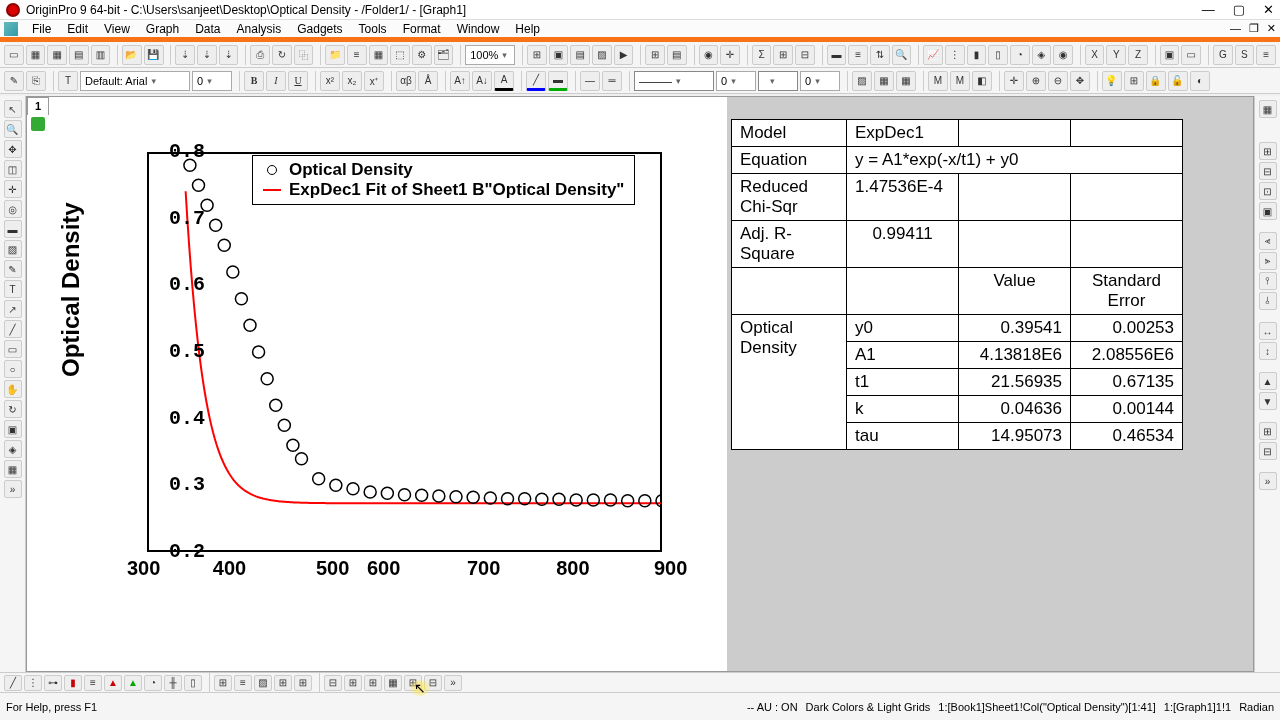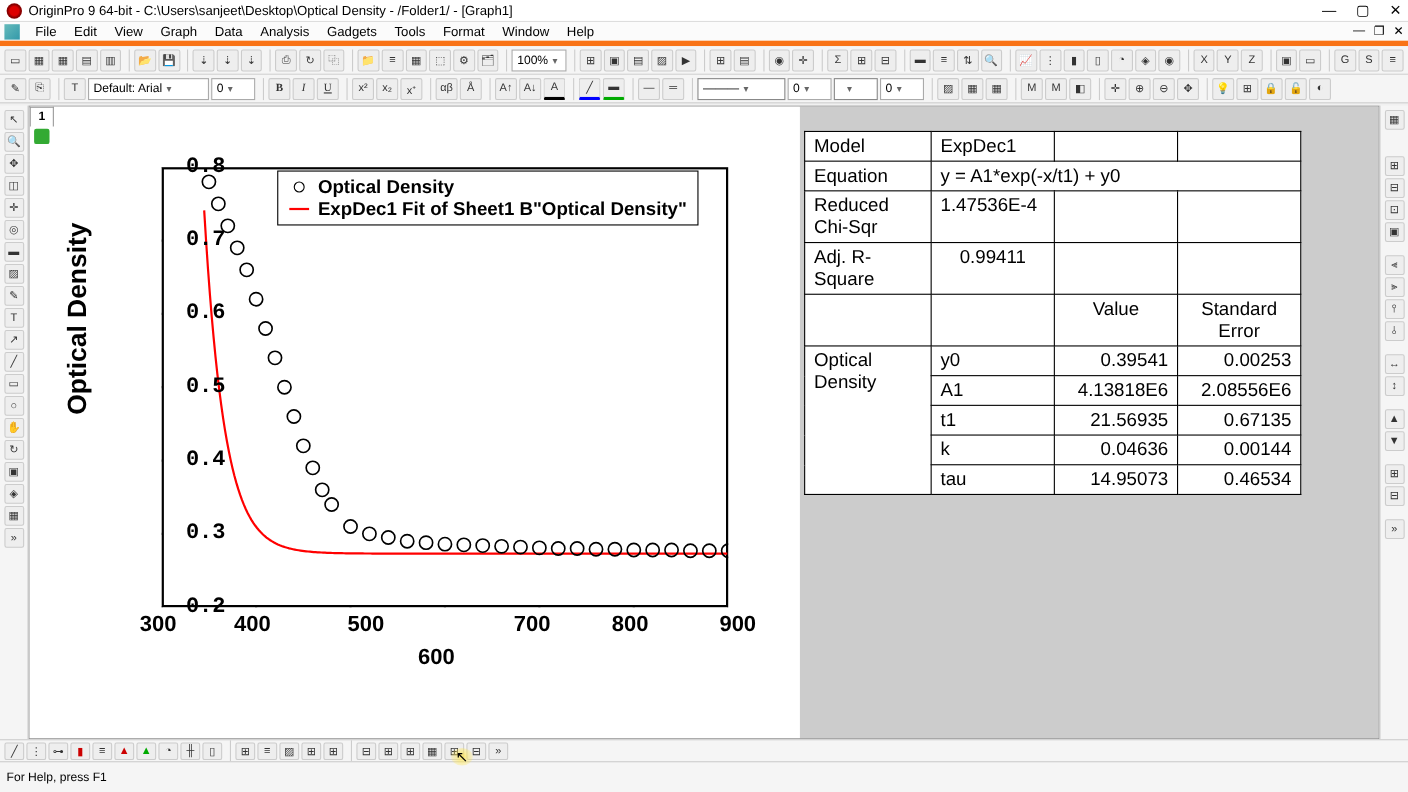--- a/index.html
+++ b/index.html
@@ -368,21 +368,21 @@
           <div class="ytick" style="top: 309.667px;">0.4</div>
           <div class="ytick" style="top: 243px;">0.5</div>
           <div class="ytick" style="top: 176.333px;">0.6</div>
           <div class="ytick" style="top: 109.667px;">0.7</div>
           <div class="ytick" style="top: 43px;">0.8</div>
         </div>
       <div id="xticks-container">
           <div class="xtick" style="left: 100px;">300</div>
           <div class="xtick" style="left: 185.833px;">400</div>
           <div class="xtick" style="left: 266px; margin-left: 23px;">500</div>
-          <div class="xtick" style="left: 353px; margin-top: 30px;">600</div>
+          <div class="xtick" style="left: 340px;">600</div>
           <div class="xtick" style="left: 440px;">700</div>
           <div class="xtick" style="left: 529.167px;">800</div>
           <div class="xtick" style="left: 627px;">900</div>
         </div>
     </div>
     <div class="results-panel">
       <table class="results-table">
         <tbody>
             <tr>
               <td class="label-cell">Model</td>
@@ -466,16 +466,23 @@
   <span class="tb-btn">⊞</span>
   <span class="tb-btn">⊞</span>
   <span class="tb-btn">▦</span>
   <span class="tb-btn">⊞</span>
   <span class="tb-btn">⊟</span>
   <span class="tb-btn">»</span>
 </div>
 
 <div class="statusbar">
   <span class="status-left">For Help, press F1</span>
+  <div class="status-right">
+    <span>-- AU : ON</span>
+    <span>Dark Colors &amp; Light Grids</span>
+    <span>1:[Book1]Sheet1!Col("Optical Density")[1:41]</span>
+    <span>1:[Graph1]1!1</span>
+    <span>Radian</span>
+  </div>
 </div>
 
 <div class="cursor-spot"></div>
 <div class="cursor">↖</div>
 
 </body></html>

